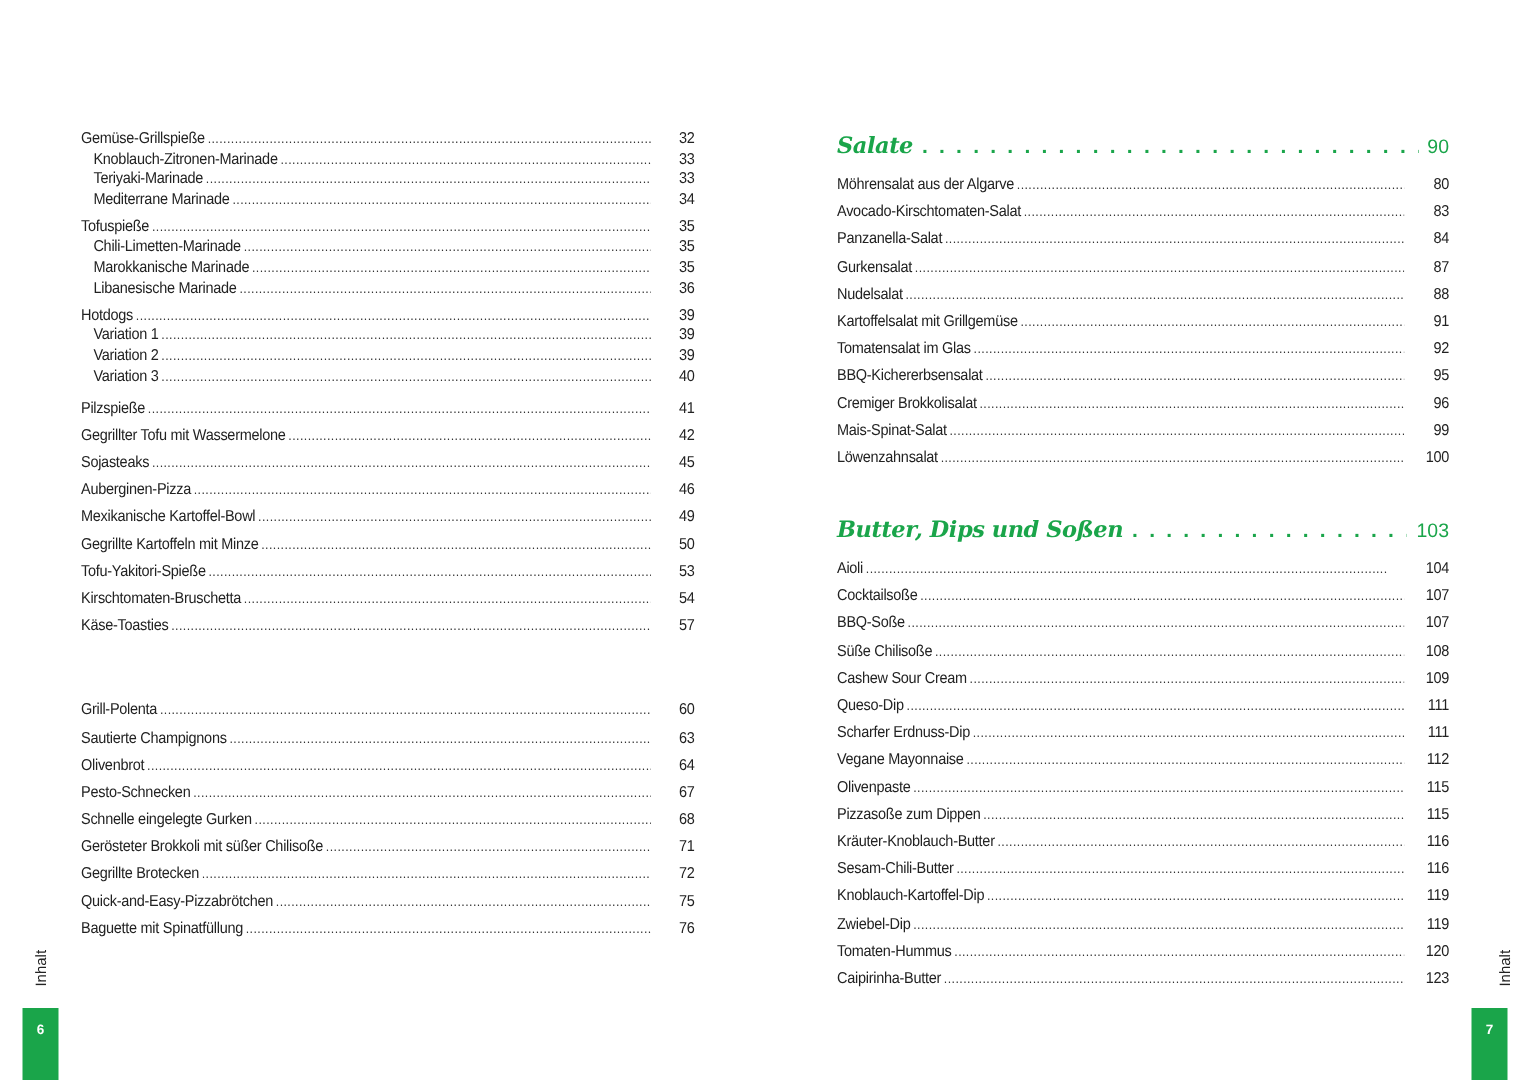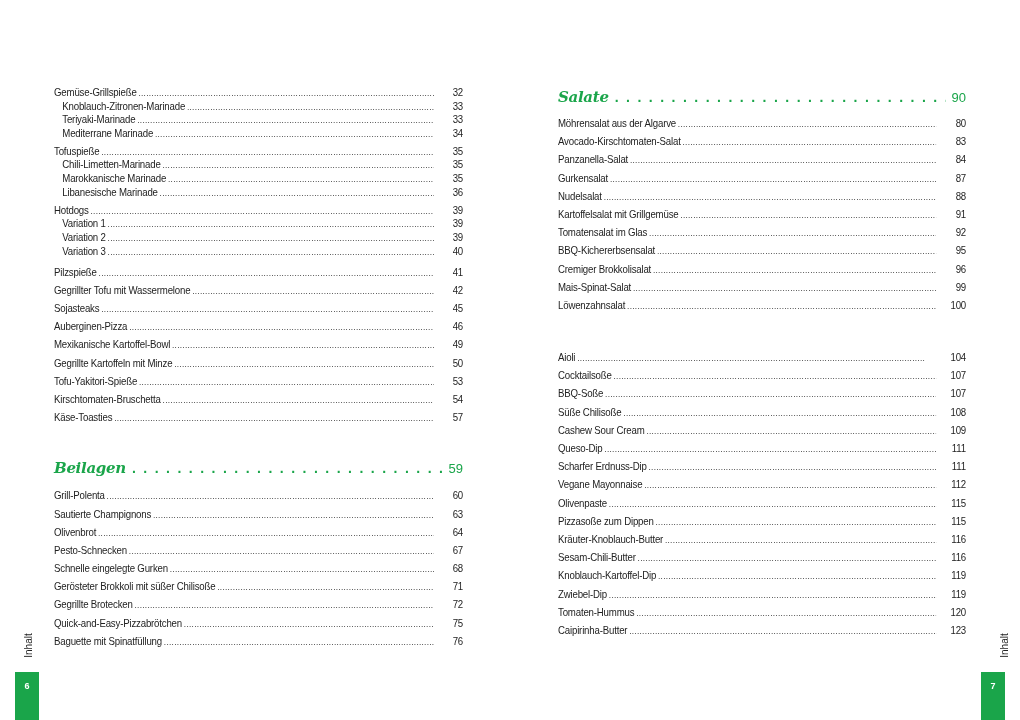--- a/index.html
+++ b/index.html
@@ -177,25 +177,20 @@
           <span class="dots"></span>
           <span class="page-num">54</span>
         </div>
         <div class="entry" style="height: 18.2px; line-height: 18.2px;">
           <span class="title">Käse-Toasties</span>
           <span class="dots"></span>
           <span class="page-num">57</span>
         </div>
       </div>
     <div style="height:31px"></div>
-    <div class="section-head">
-      <span class="title">Beilagen</span>
-      <span class="dots"></span>
-      <span class="page-num">59</span>
-    </div>
     <div style="height:7px"></div>
     <div id="left-section">
         <div class="entry" style="height: 18.2px; line-height: 18.2px;">
           <span class="title">Grill-Polenta</span>
           <span class="dots"></span>
           <span class="page-num">60</span>
         </div>
         <div class="entry" style="height: 18.2px; line-height: 18.2px;">
           <span class="title">Sautierte Champignons</span>
           <span class="dots"></span>
@@ -303,20 +298,25 @@
       <span class="title">Mais-Spinat-Salat</span>
       <span class="dots"></span>
       <span class="page-num">99</span>
     </div>
     <div class="entry" style="height: 18.2px; line-height: 18.2px;">
       <span class="title">Löwenzahnsalat</span>
       <span class="dots"></span>
       <span class="page-num">100</span>
     </div>
     <div style="height: 28px;"></div>
+    <div class="section-head">
+      <span class="title">Butter, Dips und Soßen</span>
+      <span class="dots"></span>
+      <span class="page-num">103</span>
+    </div>
     <div style="height: 6px;"></div>
     <div class="entry" style="height: 18.2px; line-height: 18.2px;">
       <span class="title">Aioli</span>
       <span class="dots"></span>
       <span class="page-num">104</span>
     </div>
     <div class="entry" style="height: 18.2px; line-height: 18.2px;">
       <span class="title">Cocktailsoße</span>
       <span class="dots"></span>
       <span class="page-num">107</span>

